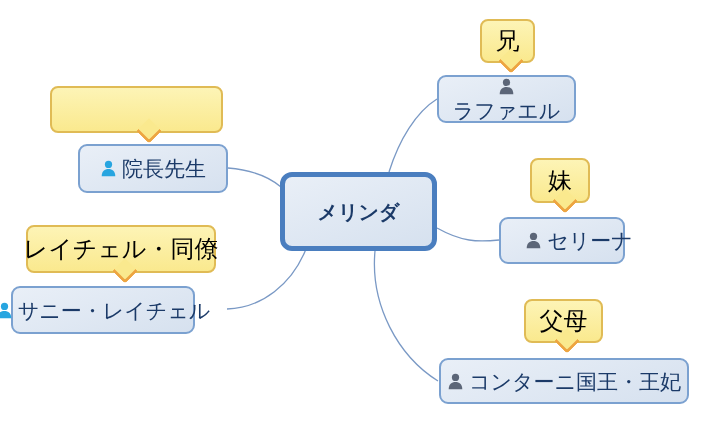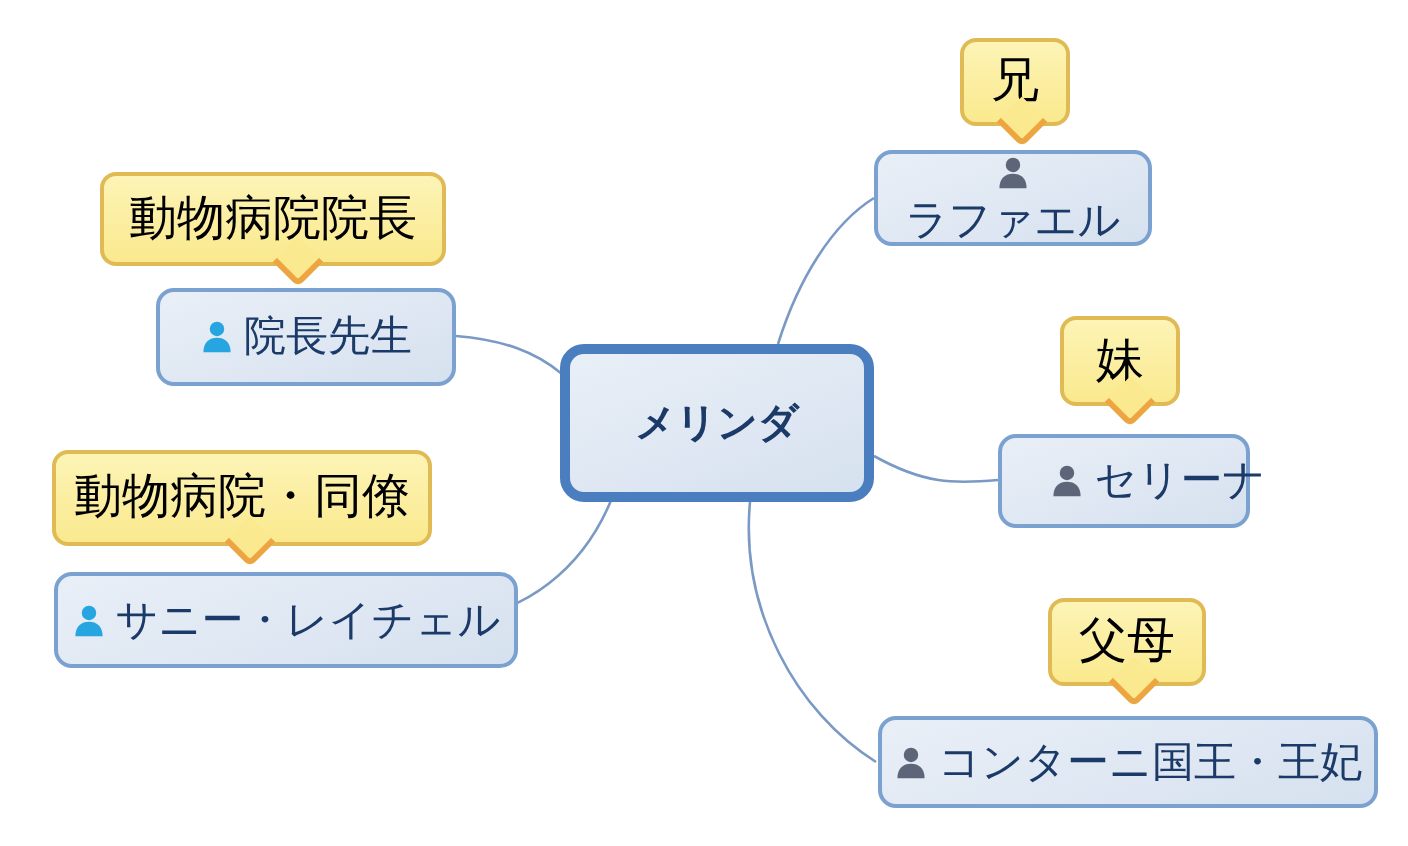--- a/index.html
+++ b/index.html
@@ -54,21 +54,21 @@
     border-bottom:3px solid var(--tail-border);
     border-bottom-right-radius:4px;
   }
 
   
   #center     {left:280px;top:172px;width:157px;height:79px;}
   #n-raphael  {left:437px;top:75px; width:139px;height:48px;flex-direction:column;}
   #n-serina   {left:499px;top:217px;width:126px;height:47px;padding-left:34px;}
   #n-parents  {left:439px;top:358px;width:250px;height:46px;}
   #n-incho    {left:78px; top:144px;width:150px;height:49px;}
-  #n-sunny    {left:27px; top:286px;width:232px;height:48px;}
+  #n-sunny    {left:11px; top:286px;width:184px;height:48px;}
 
   #c-ani      {left:480px;top:19px; width:55px; height:44px;}
   #c-imouto   {left:530px;top:158px;width:60px; height:45px;}
   #c-fubo     {left:524px;top:299px;width:79px; height:44px;}
   #c-director {left:50px; top:86px; width:173px;height:47px;}
   #c-colleague{left:26px; top:225px;width:190px;height:48px;}
 
   #c-ani .tail{left:20px;}
   #c-imouto .tail{left:24px;}
   #c-fubo .tail{left:32px;}
@@ -141,22 +141,21 @@
     <span>妹</span>
     <div class="tail"></div>
   </div>
 
   <div id="c-fubo" class="callout">
     <span>父母</span>
     <div class="tail"></div>
   </div>
 
   <div id="c-director" class="callout">
-    <span>動物病院院長</span>
     <div class="tail"></div>
   </div>
 
   <div id="c-colleague" class="callout">
-    <span>動物病院・同僚</span>
+    <span>レイチェル・同僚</span>
     <div class="tail"></div>
   </div>
 
 </div>
 
 </body></html>

